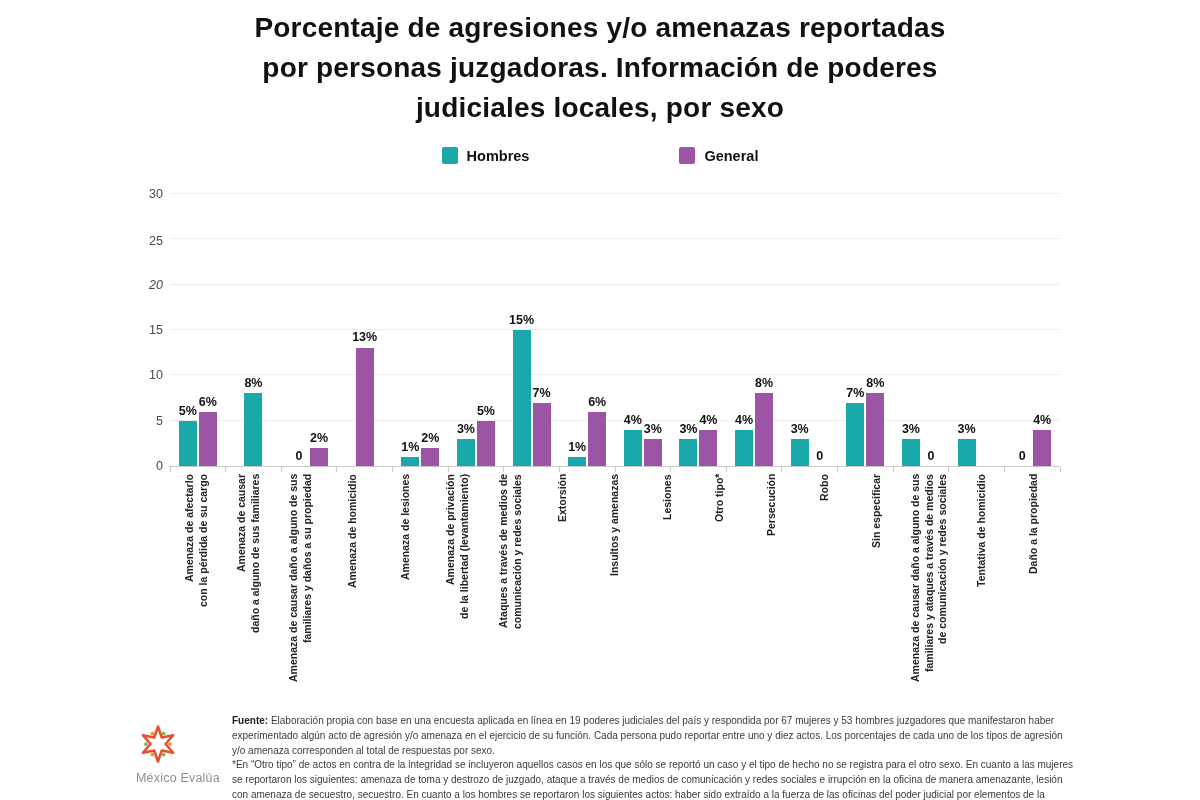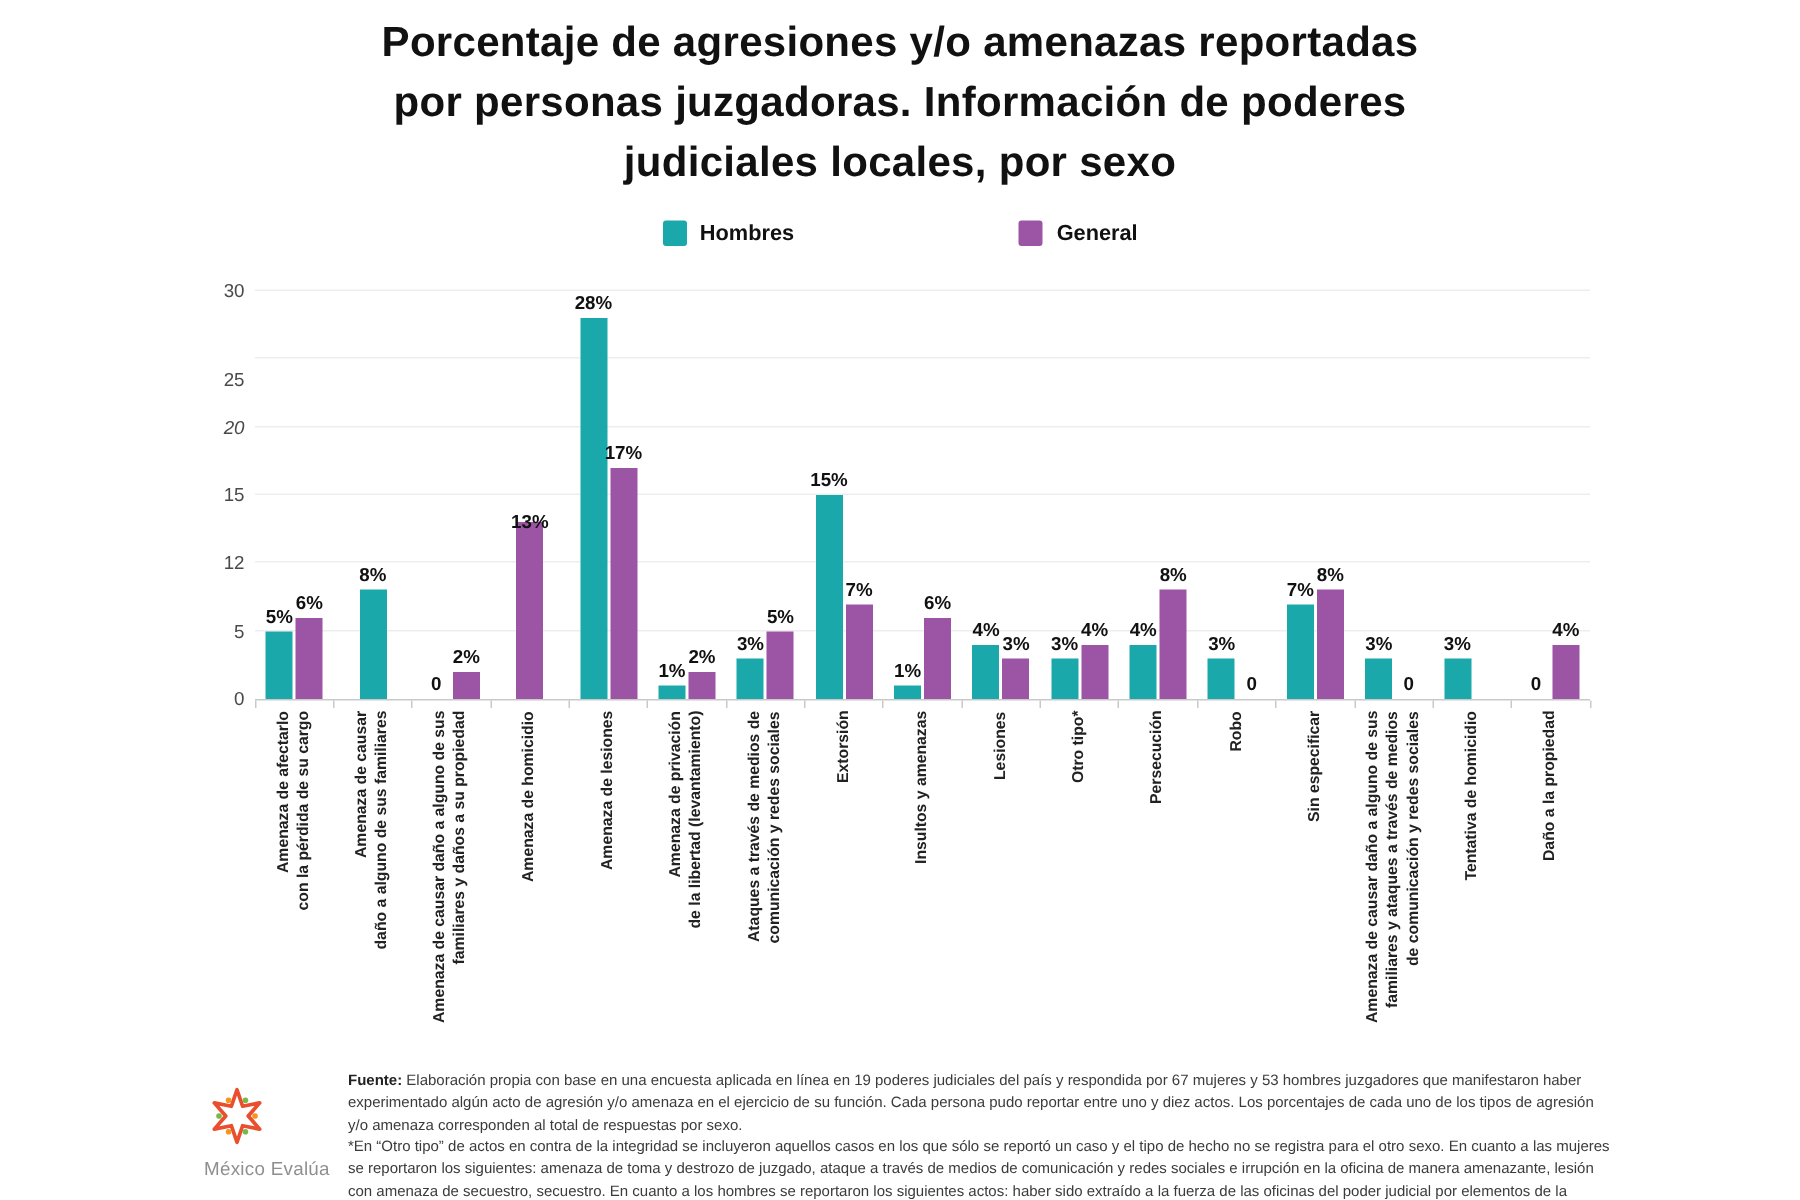--- a/index.html
+++ b/index.html
@@ -72,24 +72,24 @@
     </div>
     <div class="legend-item">
       <span class="swatch" id="swatch-1" style="background: rgb(156, 84, 164);"></span>
       <span class="legend-label">General</span>
     </div>
   </div>
 
   <div class="yaxis" id="yaxis">
       <span style="bottom: -7px;">0</span>
       <span style="bottom: 38.3333px;">5</span>
-      <span style="bottom: 83.6667px;">12</span>
+      <span style="bottom: 83.6667px;">10</span>
       <span style="bottom: 129px;">15</span>
       <span style="bottom: 174.333px; font-style: italic;">20</span>
-      <span style="bottom: 206px;">25</span>
+      <span style="bottom: 218px;">25</span>
       <span style="bottom: 265px;">30</span>
     </div>
 
   <div class="plot" id="plot">
     <div id="grid">
         <div class="gridline" style="bottom: 45.3333px;"></div>
         <div class="gridline" style="bottom: 90.6667px;"></div>
         <div class="gridline" style="bottom: 136px;"></div>
         <div class="gridline" style="bottom: 181.333px;"></div>
         <div class="gridline" style="bottom: 226.667px;"></div>
@@ -129,34 +129,21 @@
               <div class="bar" style="height: 18.1333px; background: rgb(156, 84, 164);"></div>
               <div class="bar-label" style="bottom: 21.1333px;">2%</div>
             </div>
           </div>
           <div class="tick" style="right: -0.5px;"></div>
         </div>
         <div class="slot">
           <div class="pair">
             <div class="barwrap">
               <div class="bar" style="height: 117.867px; background: rgb(156, 84, 164);"></div>
-              <div class="bar-label" style="bottom: 111px;">13%</div>
-            </div>
-          </div>
-          <div class="tick" style="right: -0.5px;"></div>
-        </div>
-        <div class="slot">
-          <div class="pair">
-            <div class="barwrap">
-              <div class="bar" style="height: 253.867px; background: rgb(27, 168, 171);"></div>
-              <div class="bar-label" style="bottom: 256.867px;">28%</div>
-            </div>
-            <div class="barwrap">
-              <div class="bar" style="height: 154.133px; background: rgb(156, 84, 164);"></div>
-              <div class="bar-label" style="bottom: 157.133px;">17%</div>
+              <div class="bar-label" style="bottom: 122px;">13%</div>
             </div>
           </div>
           <div class="tick" style="right: -0.5px;"></div>
         </div>
         <div class="slot">
           <div class="pair">
             <div class="barwrap">
               <div class="bar" style="height: 9.06667px; background: rgb(27, 168, 171);"></div>
               <div class="bar-label" style="bottom: 12.0667px;">1%</div>
             </div>

